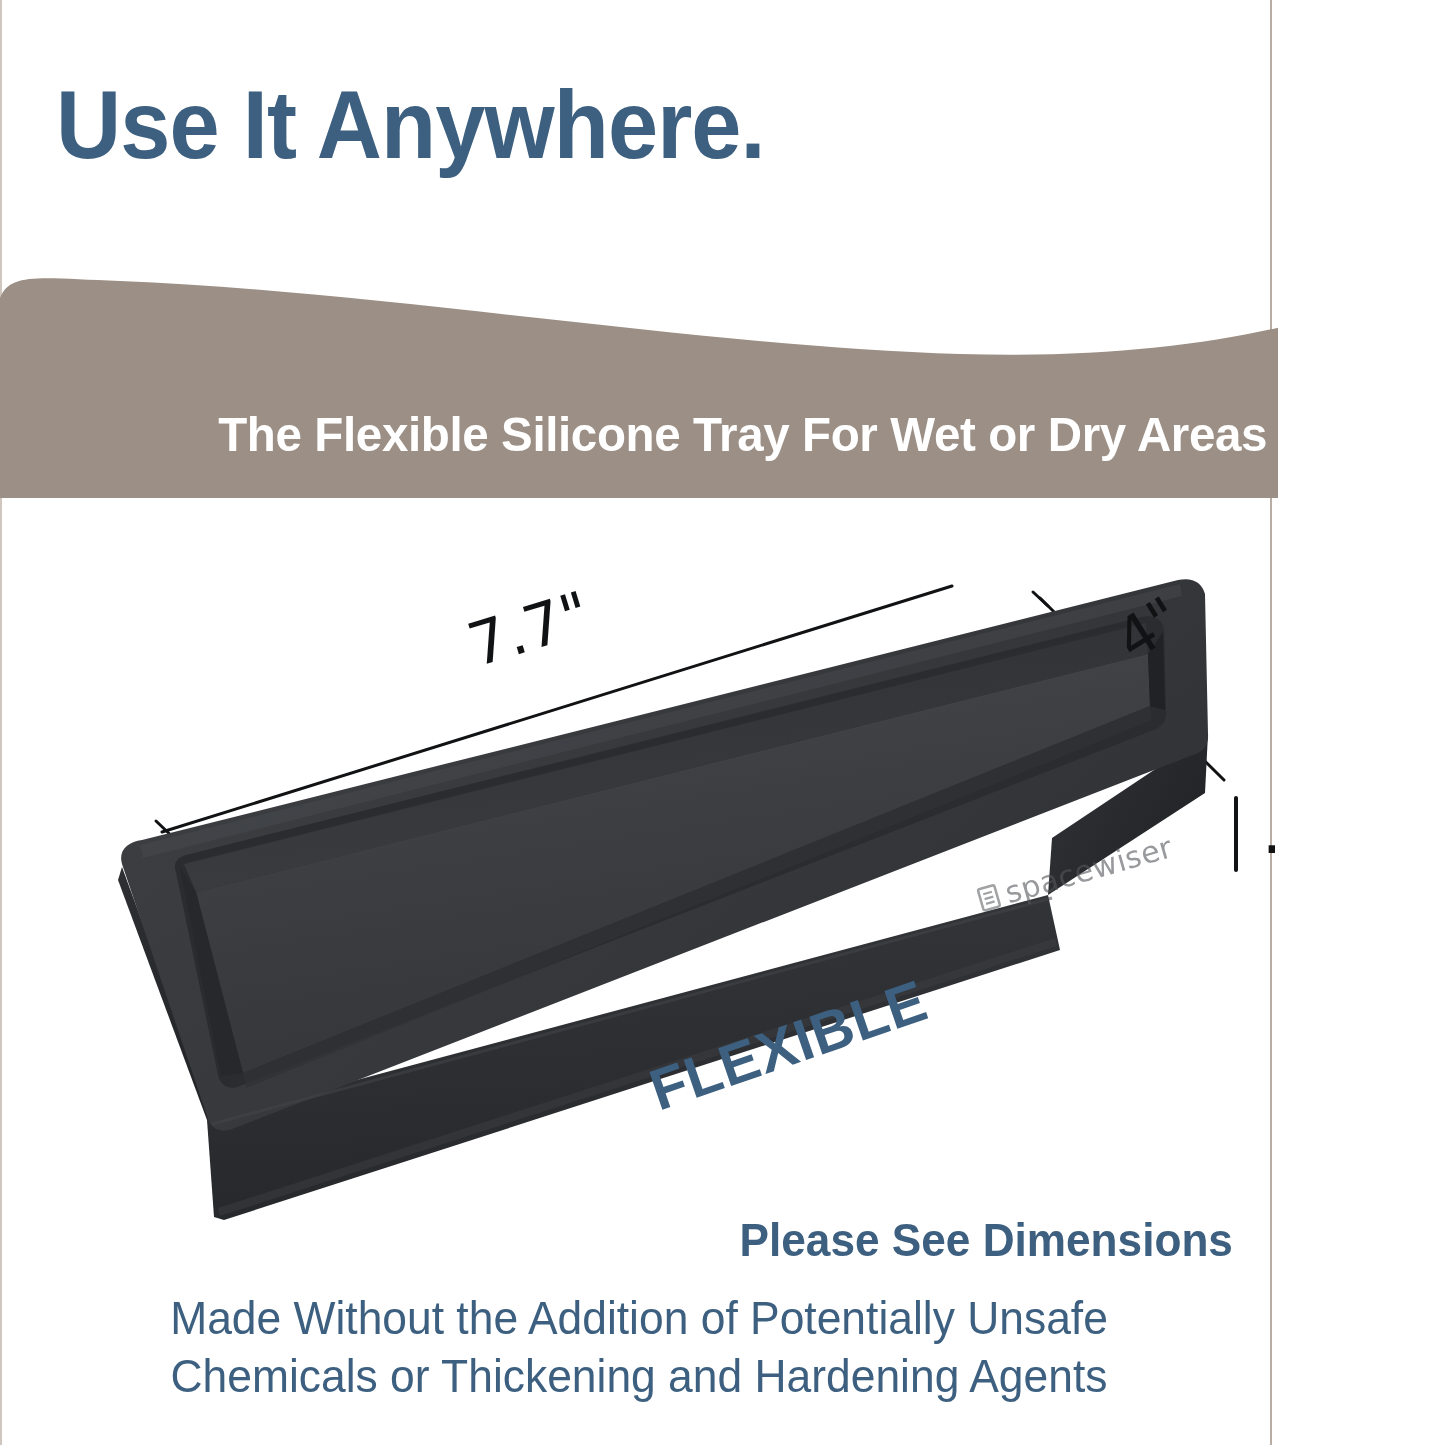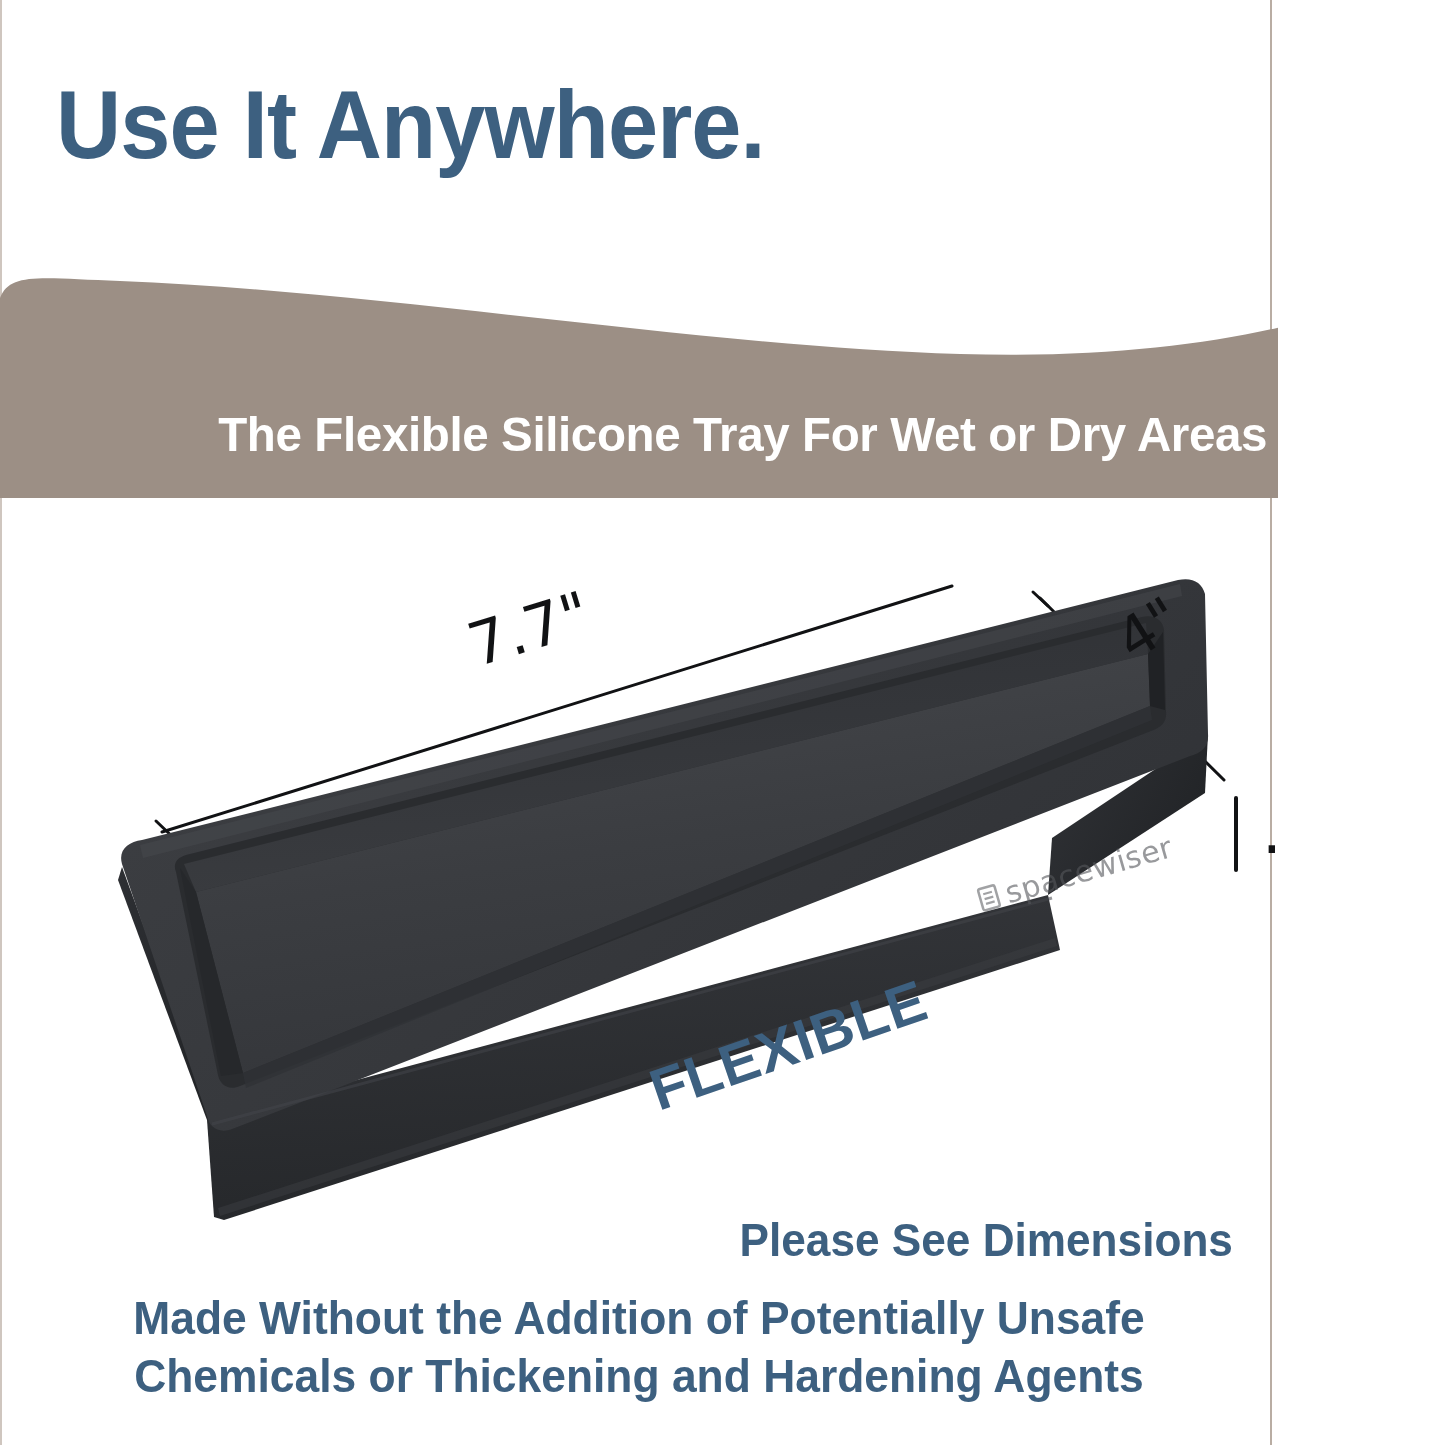--- a/index.html
+++ b/index.html
@@ -135,21 +135,21 @@
     white-space: nowrap;
   }
   #claim {
     position: absolute;
     left: 0;
     right: 0;
     top: 1290px;
     text-align: center;
     font-size: 46px;
     line-height: 1.25;
-    font-weight: bold;
+    font-weight: normal;
     color: #3d6080;
   }
   #claim div {
     transform: scaleX(0.965);
     white-space: nowrap;
   }
 
   
   #edge-right {
     position: absolute;

